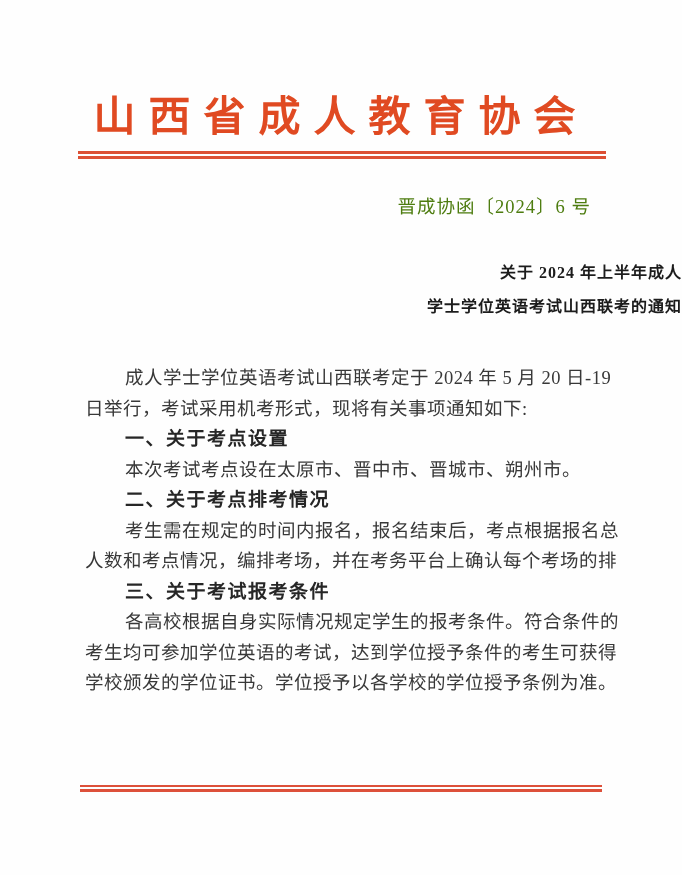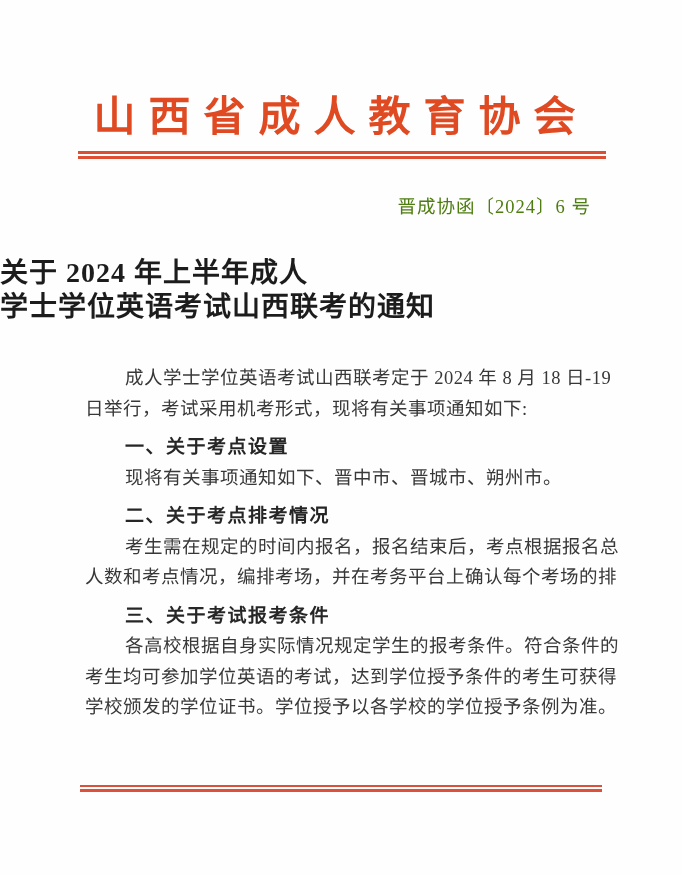--- a/index.html
+++ b/index.html
@@ -51,22 +51,22 @@
     letter-spacing: 1px;
     white-space: nowrap;
   }
   
   .title {
     position: absolute;
     top: 256px;
     left: 0;
     width: 100%;
     margin: 0;
-    text-align: left;
-    font-size: 28px;
+    text-align: right;
+    font-size: 16px;
     line-height: 34px;
     font-weight: 700;
     letter-spacing: 1px;
     color: #1c1c1c;
   }
   
   .body-block {
     position: absolute;
     top: 363px;
     left: 85px;
@@ -82,21 +82,20 @@
   }
   .body-block .line.indent {
     padding-left: 40px;
   }
   .body-block .line.heading {
     font-family: "Liberation Sans", "DejaVu Sans", sans-serif;
     font-weight: 700;
     font-size: 19px;
     letter-spacing: 1.5px;
     color: #262626;
-    margin-top: 8px;
   }
 </style>
 </head>
 <body>
 
 <div class="page">
 
   <div class="letterhead">山西省成人教育协会</div>
 
   <div class="rule rule-top">
@@ -106,24 +105,24 @@
   </div>
 
   <div class="doc-number">晋成协函〔2024〕6 号</div>
 
   <h1 class="title">
     <span>关于 2024 年上半年成人</span><br>
     <span>学士学位英语考试山西联考的通知</span>
   </h1>
 
   <div class="body-block" id="body-lines">
-      <div class="line indent">成人学士学位英语考试山西联考定于 2024 年 8 月 18 日-19</div>
+      <div class="line indent">成人学士学位英语考试山西联考定于 2024 年 5 月 20 日-19</div>
       <div class="line">日举行，考试采用机考形式，现将有关事项通知如下:</div>
       <div class="line indent heading">一、关于考点设置</div>
-      <div class="line indent">现将有关事项通知如下、晋中市、晋城市、朔州市。</div>
+      <div class="line indent">本次考试考点设在太原市、晋中市、晋城市、朔州市。</div>
       <div class="line indent heading">二、关于考点排考情况</div>
       <div class="line indent">考生需在规定的时间内报名，报名结束后，考点根据报名总</div>
       <div class="line">人数和考点情况，编排考场，并在考务平台上确认每个考场的排</div>
       <div class="line indent heading">三、关于考试报考条件</div>
       <div class="line indent">各高校根据自身实际情况规定学生的报考条件。符合条件的</div>
       <div class="line">考生均可参加学位英语的考试，达到学位授予条件的考生可获得</div>
       <div class="line">学校颁发的学位证书。学位授予以各学校的学位授予条例为准。</div>
     </div>
 
   <div class="rule rule-bottom">

